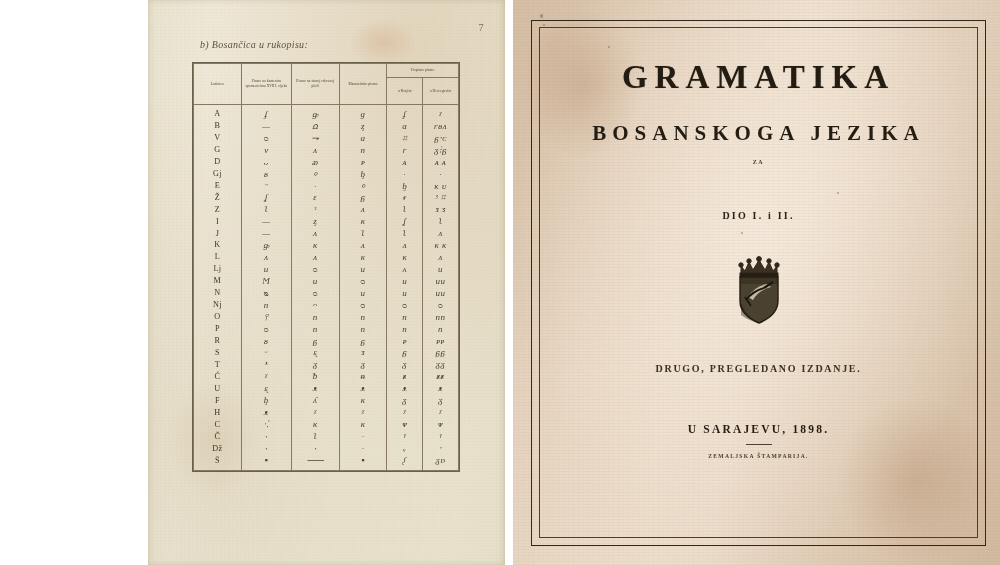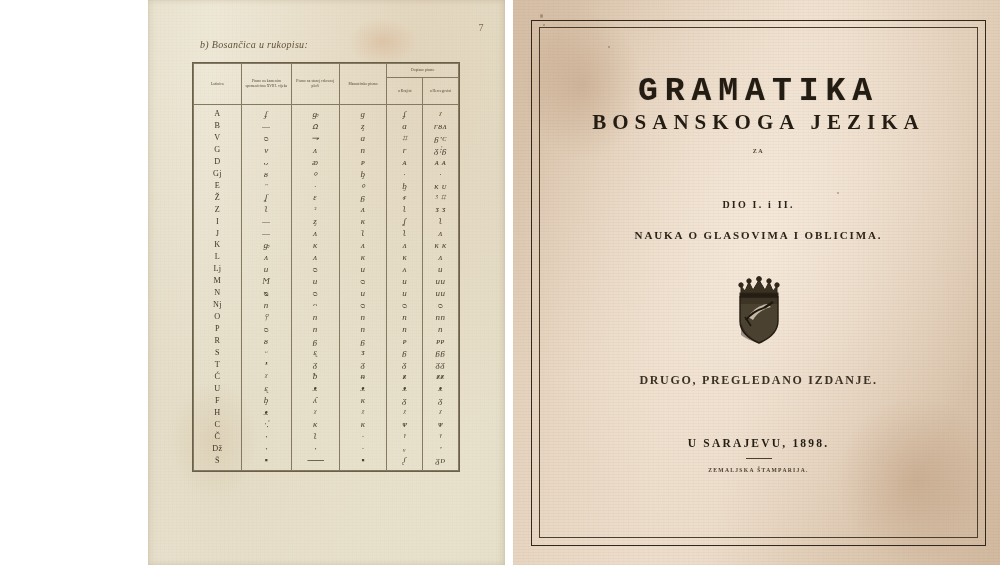--- a/index.html
+++ b/index.html
@@ -61,31 +61,31 @@
   .laid{position:absolute;inset:0;opacity:.45;pointer-events:none;
      background-image:repeating-linear-gradient(0deg, rgba(150,120,92,.13) 0 1px, rgba(255,255,255,0) 1px 3px);}
   .vgrain{position:absolute;inset:0;opacity:.22;pointer-events:none;
      background-image:repeating-linear-gradient(90deg, rgba(150,120,92,.12) 0 1px, rgba(255,255,255,0) 1px 5px);}
 
   .frame-outer{position:absolute;left:18px;top:20px;right:14px;bottom:19px;border:1.7px solid #30281d;}
   .frame-inner{position:absolute;left:26px;top:27px;right:22px;bottom:27px;border:0.9px solid #4a3f2e;}
 
   .tp{position:absolute;left:26px;top:27px;right:22px;bottom:27px;
       display:flex;flex-direction:column;align-items:center;}
-  .t-main{margin-top:46px;font-size:33px;letter-spacing:7px;color:#231c12;
-     font-family:Liberation Mono, monospace;font-weight:bold;text-shadow:0 0 1px rgba(60,45,30,.4);}
-  .t-sub{font-size:21px;letter-spacing:6px;color:#241d13;
+  .t-main{margin-top:32px;font-size:33px;letter-spacing:7px;color:#231c12;
+     font-family:Liberation Serif, serif;font-weight:bold;text-shadow:0 0 1px rgba(60,45,30,.4);}
+  .t-sub{margin-top:25px;font-size:21px;letter-spacing:6px;color:#241d13;
      font-family:"Liberation Serif",serif;font-weight:bold;}
   .t-za{margin-top:13px;font-size:6px;letter-spacing:1.5px;color:#4a3e2c;font-weight:bold;}
   .t-skole{margin-top:10px;font-size:16px;letter-spacing:4px;color:#241d13;font-weight:bold;}
   .t-dio{margin-top:45px;font-size:10px;letter-spacing:2.2px;color:#2b2418;font-weight:bold;text-align:right;}
   .t-nauka{margin-top:19px;font-size:11px;letter-spacing:1.9px;color:#2b2418;font-weight:bold;}
 
   .crest{margin-top:32px;width:56px;height:72px;position:relative;}
-  .t-edition{margin-top:28px;font-size:12px;letter-spacing:1.7px;color:#3a3124;font-weight:bold;}
+  .t-edition{margin-top:38px;font-size:10px;letter-spacing:1.7px;color:#3a3124;font-weight:bold;}
   .t-place{margin-top:49px;font-size:11.5px;letter-spacing:2.2px;color:#241d13;font-weight:bold;}
   .t-publisher{margin-top:8px;font-size:7.3px;letter-spacing:1.1px;color:#352c20;font-weight:bold;}
   .rule{margin-top:9px;width:26px;height:1px;background:#4a4031;}
   .t-printer{margin-top:8px;font-size:5.6px;letter-spacing:1.3px;color:#4a4031;font-weight:bold;}
 
   .speck{position:absolute;background:#6d5c46;border-radius:50%;opacity:.5;pointer-events:none;}
 </style>
 </head>
 <body>
 
@@ -347,21 +347,20 @@
     <div class="speck" style="left:324px;top:192px;width:2px;height:2px;"></div>
 
     <div class="frame-outer"></div>
     <div class="frame-inner"></div>
 
     <div class="tp">
       <div class="t-main">GRAMATIKA</div>
       <div class="t-sub">BOSANSKOGA JEZIKA</div>
       <div class="t-za">ZA</div>
       <div class="t-dio">DIO I. i II.</div>
-      <div class="t-nauka">NAUKA O GLASOVIMA I OBLICIMA.</div>
 
       <div class="crest">
         <svg viewBox="0 0 56 72" width="56" height="72" aria-hidden="true">
           <g fill="#2e2619" stroke="#2e2619">
 
             <path d="M10 21 L10 13 L14 18 L18 9 L22 17 L28 7 L34 17 L38 9 L42 18 L46 13 L46 21 Z" fill="#3a3122" stroke-width="1"></path>
             <circle cx="10" cy="12" r="2.2" fill="#2e2619"></circle>
             <circle cx="18" cy="8" r="2.2" fill="#2e2619"></circle>
             <circle cx="28" cy="6" r="2.4" fill="#2e2619"></circle>
             <circle cx="38" cy="8" r="2.2" fill="#2e2619"></circle>

